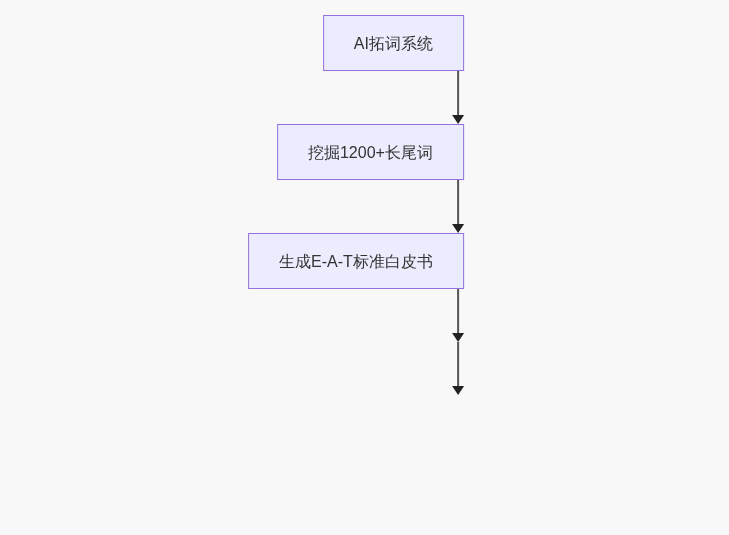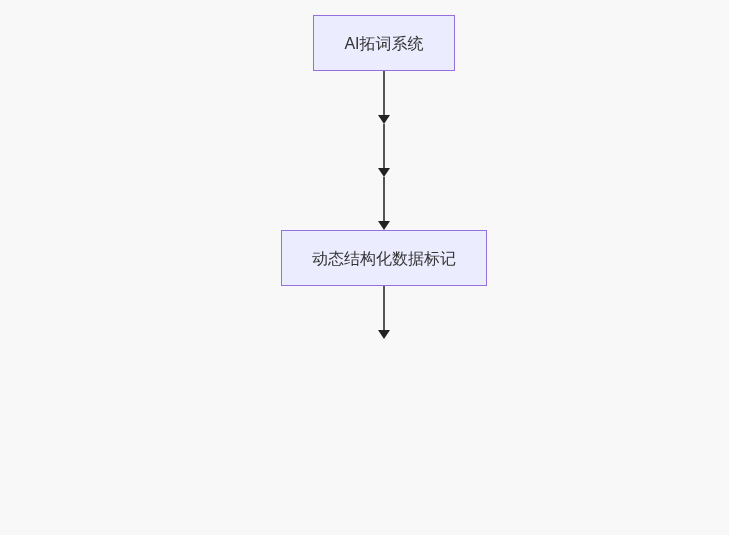--- a/index.html
+++ b/index.html
@@ -10,25 +10,25 @@
     position: relative;
     width: 729px;
     height: 535px;
     background: #f8f8f8;
     overflow: hidden;
     font-family: "Liberation Sans", "DejaVu Sans", sans-serif;
   }
   .flow {
     position: absolute;
     top: 15px;
-    left: 384px;
+    left: 356px;
     transform: translateX(-50%);
     display: flex;
     flex-direction: column;
-    align-items: center;
+    align-items: flex-end;
   }
   .node {
     box-sizing: border-box;
     height: 56px;
     padding: 0 30px;
     background: #ececff;
     border: 1px solid #9370db;
     color: #333333;
     font-size: 16px;
     line-height: 56px;
@@ -60,34 +60,35 @@
 <div class="canvas">
   <div class="flow">
 
     <div class="node">AI拓词系统</div>
 
     <div class="edge">
       <div class="line"></div>
       <div class="head"></div>
     </div>
 
+    <div class="node">挖掘1200+长尾词</div>
+
+    <div class="edge">
+      <div class="line"></div>
+      <div class="head"></div>
+    </div>
+
+    <div class="node">生成E-A-T标准白皮书</div>
 
     <div class="edge">
       <div class="line"></div>
       <div class="head"></div>
     </div>
 
 
     <div class="edge">
       <div class="line"></div>
       <div class="head"></div>
     </div>
 
-    <div class="node">动态结构化数据标记</div>
-
-    <div class="edge">
-      <div class="line"></div>
-      <div class="head"></div>
-    </div>
-
 
   </div>
 </div>
 
 </body></html>

